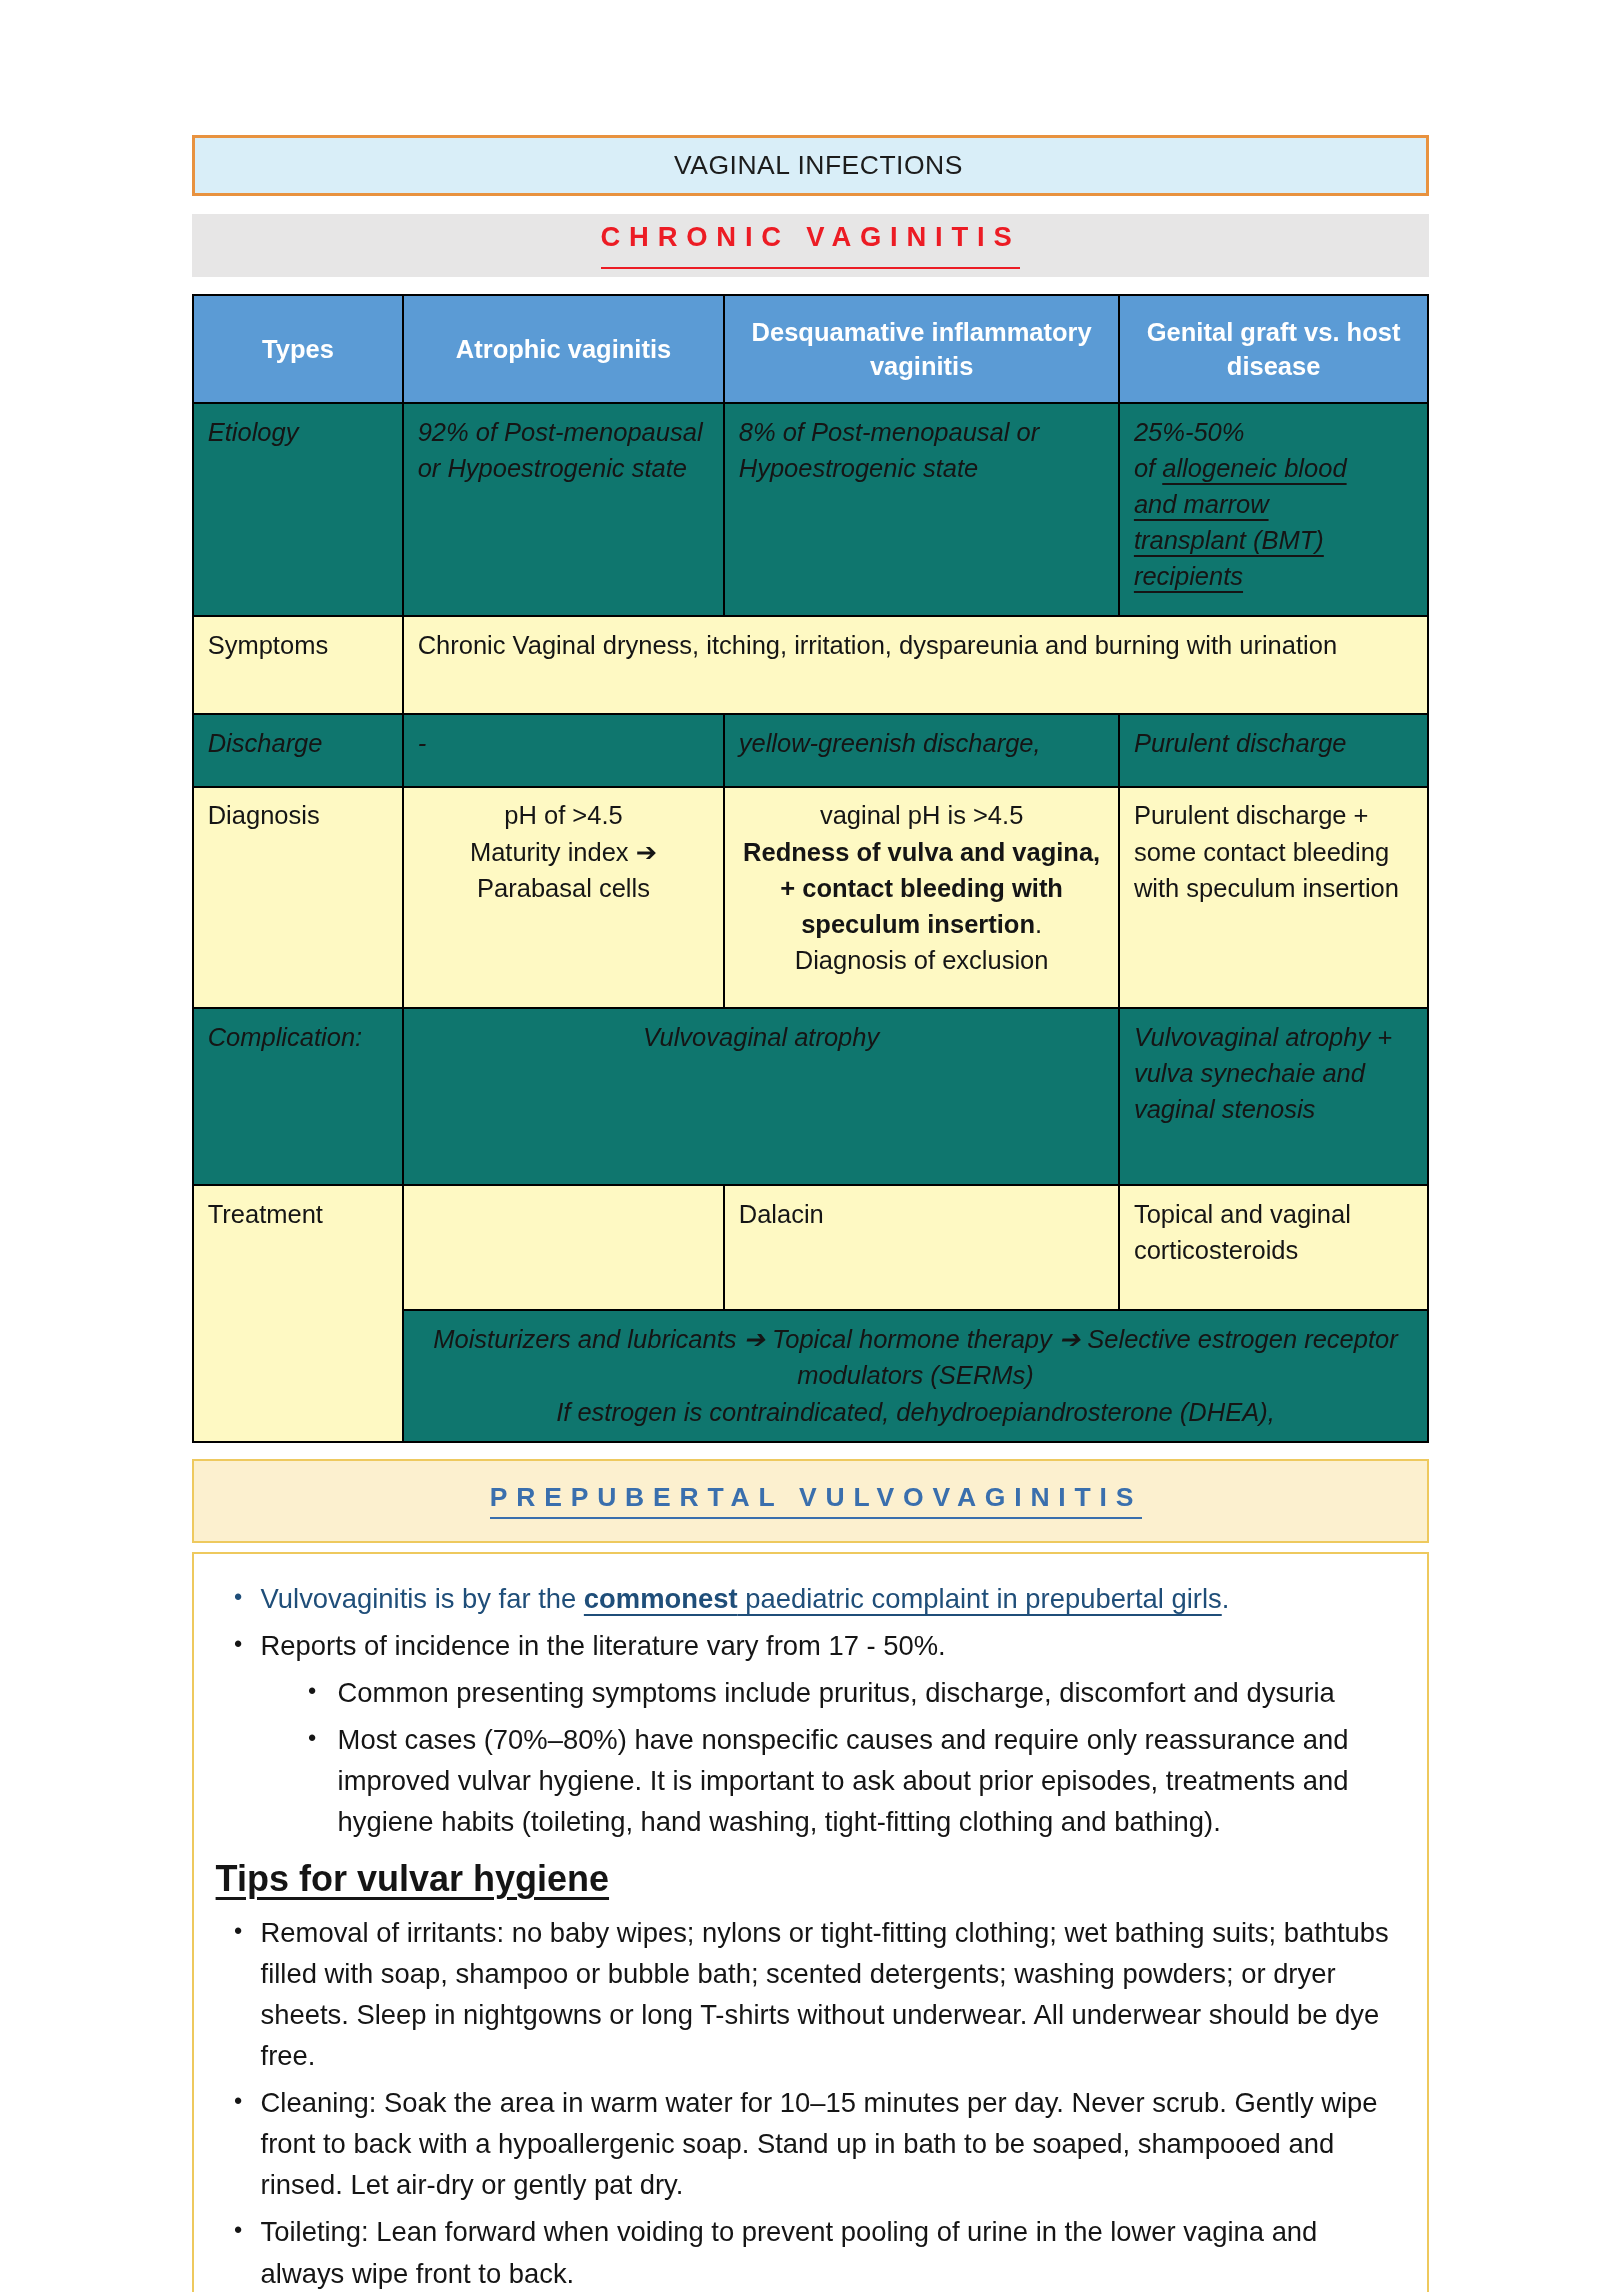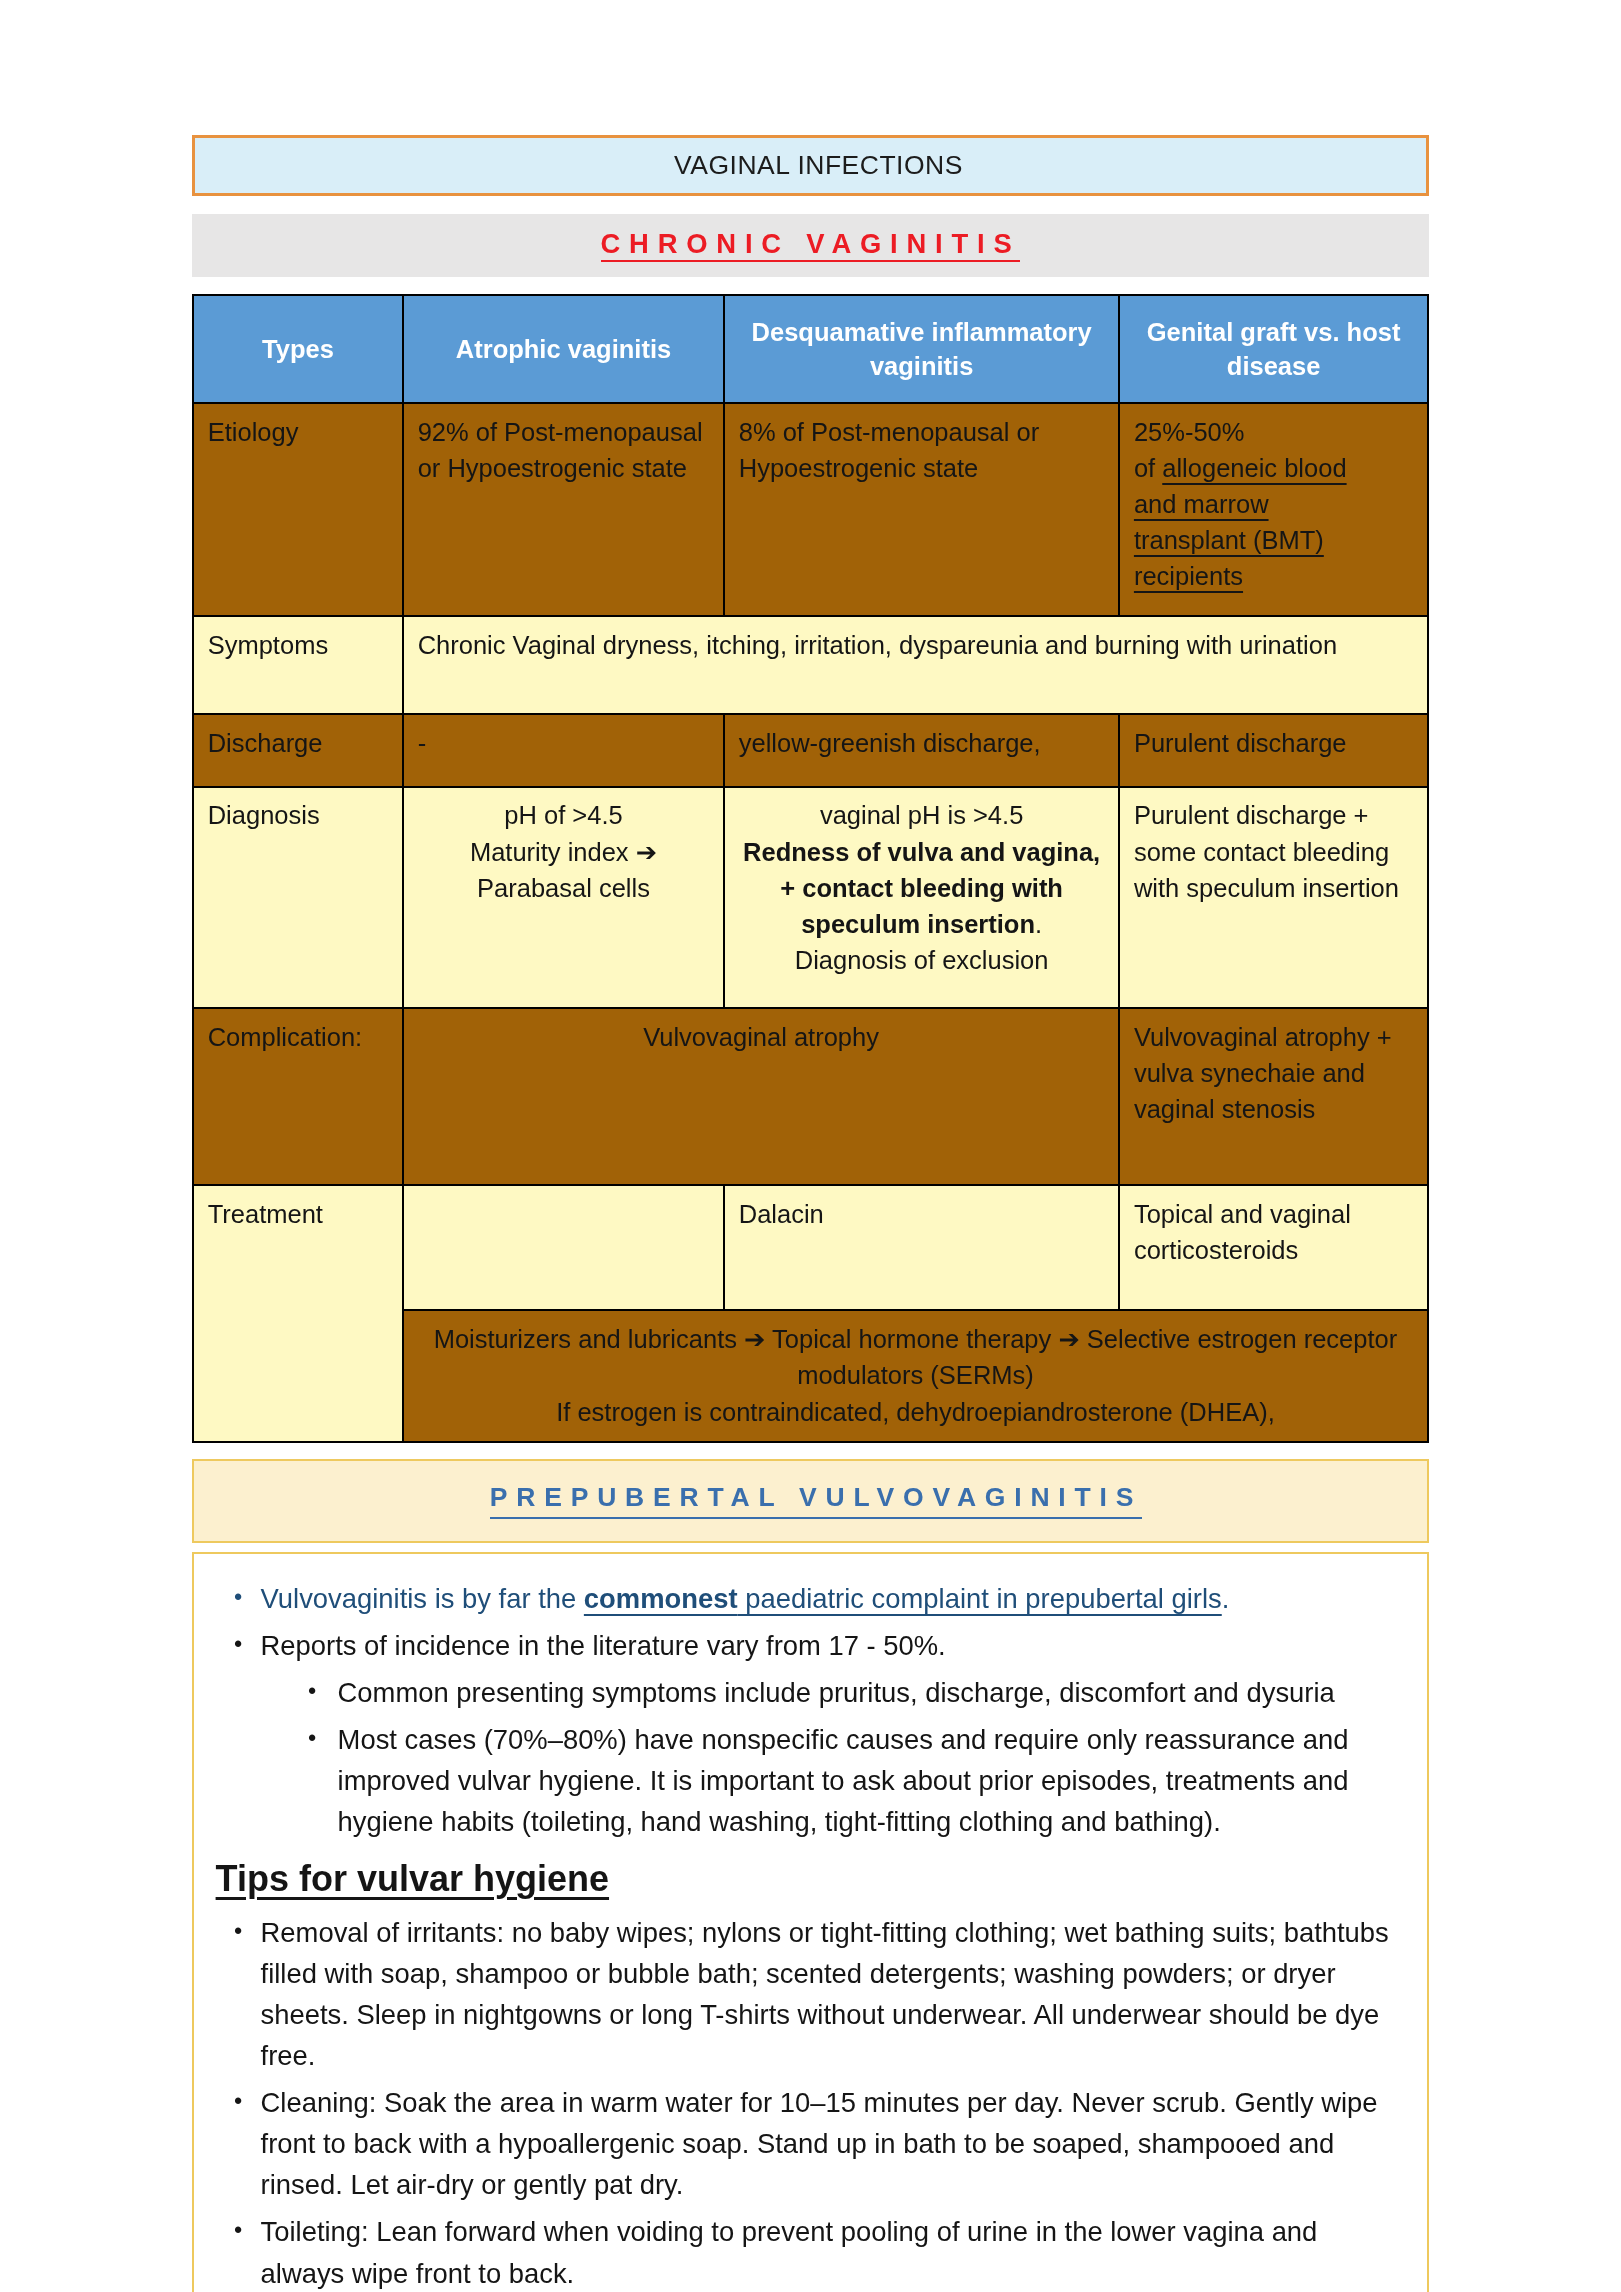--- a/index.html
+++ b/index.html
@@ -18,36 +18,36 @@
     font-size:26.5px;color:#1c1c1c;letter-spacing:0.5px;padding-left:16px;
   }
 
   
   .grey-band{
     margin-top:17.6px;background:#e7e6e6;height:63px;
     display:flex;align-items:center;justify-content:center;
   }
   .red-title{
     color:#ec1c24;font-weight:bold;font-size:27.4px;letter-spacing:8.8px;
-    border-bottom:2.9px solid #ec1c24;padding-bottom:0;white-space:nowrap;
+    border-bottom:2.9px solid #ec1c24;padding-bottom:14px;white-space:nowrap;
   }
 
   
   table.vag{border-collapse:collapse;width:100%;margin-top:17.6px;table-layout:fixed;}
   table.vag th, table.vag td{
     border:2.9px solid #000;
     padding:9.8px 13.7px;vertical-align:top;
     font-size:25.5px;line-height:1.42;
   }
   table.vag th{
     background:#5b9bd5;color:#fff;text-align:center;vertical-align:middle;
     font-weight:bold;height:86px;line-height:1.35;
   }
   col.c1{width:17%;} col.c2{width:26%;} col.c3{width:32%;} col.c4{width:25%;}
-  tr.dark td{background:#a16207;}
+  tr.dark td{background:#0f766e;font-style:italic;}
   tr.light td{background:#fef9c3;}
   td.lightcell{background:#e9eef7;}
   td.center{text-align:center;}
   td.pre{white-space:pre-line;margin-top:46px;}
   .u{text-decoration:underline;text-decoration-thickness:2px;text-underline-offset:5.9px;}
   td.small{font-size:22.5px;}
   td.vmid{vertical-align:middle;}
 
   
   .cream-box{

